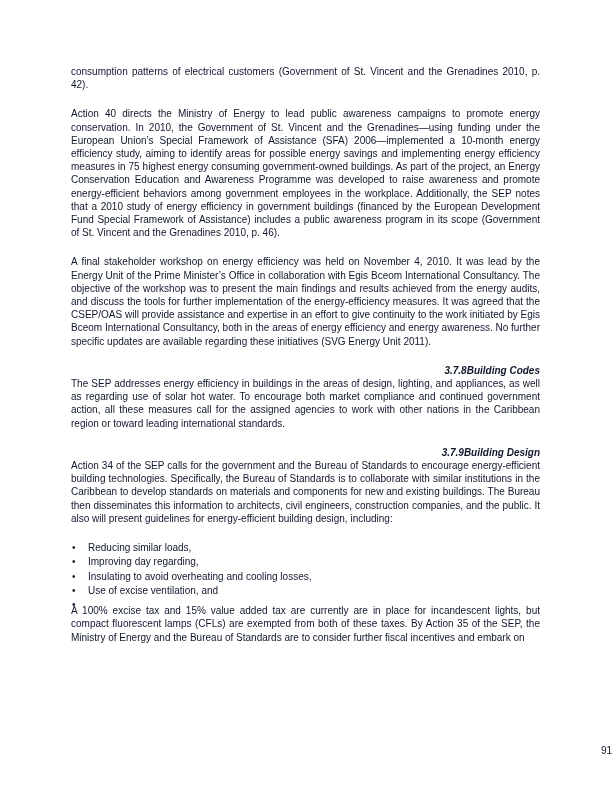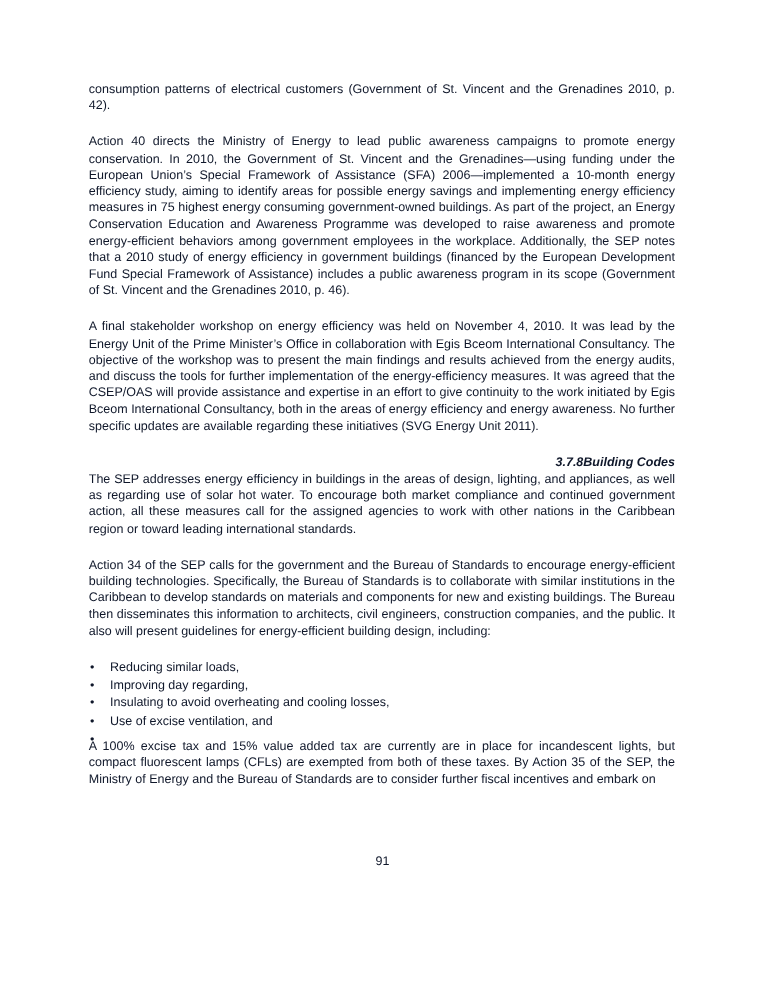--- a/index.html
+++ b/index.html
@@ -53,24 +53,24 @@
     padding-left: 17px;
     line-height: 14.3px;
   }
   ul.bullet-list li .bullet-glyph {
     position: absolute;
     left: 1px;
     top: 0;
   }
   .page-number {
     position: absolute;
-    top: 683px;
+    top: 744px;
     left: 0;
     width: 100%;
-    text-align: center;
+    text-align: right;
     font-size: 10px;
     line-height: 13px;
   }
 </style>
 </head>
 <body>
 
 <div class="page">
   <div class="content">
 
@@ -79,20 +79,23 @@
     <p>Action 40 directs the Ministry of Energy to lead public awareness campaigns to promote energy conservation. In 2010, the Government of St. Vincent and the Grenadines—using funding under the European Union’s Special Framework of Assistance (SFA) 2006—implemented a 10-month energy efficiency study, aiming to identify areas for possible energy savings and implementing energy efficiency measures in 75 highest energy consuming government-owned buildings. As part of the project, an Energy Conservation Education and Awareness Programme was developed to raise awareness and promote energy-efficient behaviors among government employees in the workplace. Additionally, the SEP notes that a 2010 study of energy efficiency in government buildings (financed by the European Development Fund Special Framework of Assistance) includes a public awareness program in its scope (Government of St. Vincent and the Grenadines 2010, p. 46).</p>
 
     <p>A final stakeholder workshop on energy efficiency was held on November 4, 2010. It was lead by the Energy Unit of the Prime Minister’s Office in collaboration with Egis Bceom International Consultancy. The objective of the workshop was to present the main findings and results achieved from the energy audits, and discuss the tools for further implementation of the energy-efficiency measures. It was agreed that the CSEP/OAS will provide assistance and expertise in an effort to give continuity to the work initiated by Egis Bceom International Consultancy, both in the areas of energy efficiency and energy awareness. No further specific updates are available regarding these initiatives (SVG Energy Unit 2011).</p>
 
     <h3 class="section-heading">
       <span class="sec-num">3.7.8</span><span>Building Codes</span>
     </h3>
 
     <p>The SEP addresses energy efficiency in buildings in the areas of design, lighting, and appliances, as well as regarding use of solar hot water. To encourage both market compliance and continued government action, all these measures call for the assigned agencies to work with other nations in the Caribbean region or toward leading international standards.</p>
 
+    <h3 class="section-heading">
+      <span class="sec-num">3.7.9</span><span>Building Design</span>
+    </h3>
 
     <p>Action 34 of the SEP calls for the government and the Bureau of Standards to encourage energy-efficient building technologies. Specifically, the Bureau of Standards is to collaborate with similar institutions in the Caribbean to develop standards on materials and components for new and existing buildings. The Bureau then disseminates this information to architects, civil engineers, construction companies, and the public. It also will present guidelines for energy-efficient building design, including:</p>
 
     <ul class="bullet-list">
       <li>
         <span class="bullet-glyph">•</span>
         <span>Reducing similar loads,</span>
       </li>
       <li>
         <span class="bullet-glyph">•</span>

